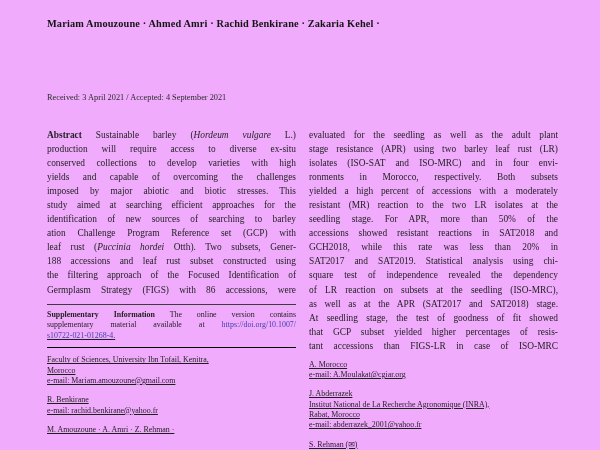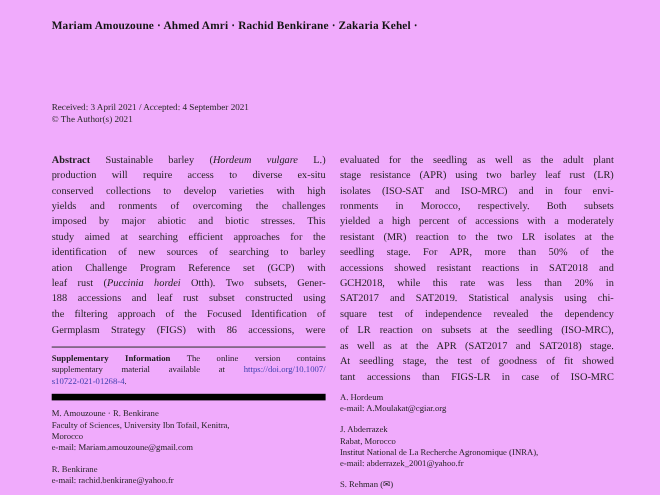--- a/index.html
+++ b/index.html
@@ -7,71 +7,69 @@
   .page{
     position:relative;width:600px;height:450px;box-sizing:border-box;
     padding:16px 42px 0 47px;overflow:hidden;background:#f0abfc;
     font-family:"Liberation Serif", serif;color:#1f1f1f;
   }
   .authors{font-weight:bold;font-size:10.3px;line-height:15px;letter-spacing:0.15px;color:#141414;}
   .dates{margin-top:61px;font-size:8.3px;line-height:11px;color:#2a2a2a;}
   .columns{display:flex;gap:13px;margin-top:25px;}
   .col{flex:1;min-width:0;}
   .line{text-align:justify;text-align-last:justify;white-space:normal;}
-  .line.nj{text-align:center;text-align-last:left;}
+  .line.nj{text-align:center;text-align-last:left;text-decoration:underline;}
   .abstract .line{font-size:9.4px;line-height:14.05px;}
   .b{font-weight:bold;}
   .i{font-style:italic;}
   a.link{color:#3f3fae;text-decoration:none;cursor:pointer;}
-  .suppl{margin-top:7px;border-top:1px solid #3c3c3c;border-bottom:6px solid #000000;padding:5px 0 6px 0;}
+  .suppl{margin-top:7px;border-top:1px solid #3c3c3c;border-bottom:1px solid #000000;padding:5px 0 6px 0;}
   .suppl .line{font-size:7.9px;line-height:10.6px;}
   .footnotes{margin-top:7px;}
   .fblock{margin-bottom:9px;}
   .fblock .line{font-size:7.9px;line-height:10.3px;}
 </style>
 </head>
 <body>
 
 <div class="page">
 
   <div class="authors">
     <div>Mariam Amouzoune · Ahmed Amri · Rachid Benkirane · Zakaria Kehel ·</div>
   </div>
 
   <div class="dates">
     <div>Received: 3 April 2021 / Accepted: 4 September 2021</div>
-    <div>© The Author(s) 2021</div>
   </div>
 
   <div class="columns">
     <div class="col">
       <div class="abstract">
           <div class="line"><span class="b">Abstract</span><span>  Sustainable barley (</span><span class="i">Hordeum vulgare</span><span> L.)</span></div>
           <div class="line"><span>production will require access to diverse ex-situ</span></div>
           <div class="line"><span>conserved collections to develop varieties with high</span></div>
-          <div class="line"><span>yields and ronments of overcoming the challenges</span></div>
+          <div class="line"><span>yields and capable of overcoming the challenges</span></div>
           <div class="line"><span>imposed by major abiotic and biotic stresses. This</span></div>
           <div class="line"><span>study aimed at searching efficient approaches for the</span></div>
           <div class="line"><span>identification of new sources of searching to barley</span></div>
           <div class="line"><span>ation Challenge Program Reference set (GCP) with</span></div>
           <div class="line"><span>leaf rust (</span><span class="i">Puccinia hordei</span><span> Otth). Two subsets, Gener-</span></div>
           <div class="line"><span>188 accessions and leaf rust subset constructed using</span></div>
           <div class="line"><span>the filtering approach of the Focused Identification of</span></div>
           <div class="line"><span>Germplasm Strategy (FIGS) with 86 accessions, were</span></div>
         </div>
       <div class="suppl">
         <div>
             <div class="line"><span class="b">Supplementary Information</span><span>  The online version contains</span></div>
             <div class="line"><span>supplementary material available at </span><a class="link" href="#">https://doi.org/10.1007/</a></div>
             <div class="line nj"><a class="link" href="#">s10722-021-01268-4</a><span>.</span></div>
           </div>
       </div>
       <div class="footnotes">
           <div class="fblock">
-            <div class="line nj"><span>M. Amouzoune · R. Benkirane</span></div>
             <div class="line nj"><span>Faculty of Sciences, University Ibn Tofail, Kenitra,</span></div>
             <div class="line nj"><span>Morocco</span></div>
             <div class="line nj"><span>e-mail: Mariam.amouzoune@gmail.com</span></div>
           </div>
           <div class="fblock">
             <div class="line nj"><span>R. Benkirane</span></div>
             <div class="line nj"><span>e-mail: rachid.benkirane@yahoo.fr</span></div>
           </div>
           <div class="fblock">
             <div class="line nj"><span>M. Amouzoune · A. Amri · Z. Rehman ·</span></div>
@@ -87,31 +85,32 @@
           <div class="line"><span>yielded a high percent of accessions with a moderately</span></div>
           <div class="line"><span>resistant (MR) reaction to the two LR isolates at the</span></div>
           <div class="line"><span>seedling stage. For APR, more than 50% of the</span></div>
           <div class="line"><span>accessions showed resistant reactions in SAT2018 and</span></div>
           <div class="line"><span>GCH2018, while this rate was less than 20% in</span></div>
           <div class="line"><span>SAT2017 and SAT2019. Statistical analysis using chi-</span></div>
           <div class="line"><span>square test of independence revealed the dependency</span></div>
           <div class="line"><span>of LR reaction on subsets at the seedling (ISO-MRC),</span></div>
           <div class="line"><span>as well as at the APR (SAT2017 and SAT2018) stage.</span></div>
           <div class="line"><span>At seedling stage, the test of goodness of fit showed</span></div>
+          <div class="line"><span>that GCP subset yielded higher percentages of resis-</span></div>
           <div class="line"><span>tant accessions than FIGS-LR in case of ISO-MRC</span></div>
         </div>
       <div class="footnotes">
           <div class="fblock">
-            <div class="line nj"><span>A. Hordeum</span></div>
+            <div class="line nj"><span>A. Morocco</span></div>
             <div class="line nj"><span>e-mail: A.Moulakat@cgiar.org</span></div>
           </div>
           <div class="fblock">
             <div class="line nj"><span>J. Abderrazek</span></div>
+            <div class="line nj"><span>Institut National de La Recherche Agronomique (INRA),</span></div>
             <div class="line nj"><span>Rabat, Morocco</span></div>
-            <div class="line nj"><span>Institut National de La Recherche Agronomique (INRA),</span></div>
             <div class="line nj"><span>e-mail: abderrazek_2001@yahoo.fr</span></div>
           </div>
           <div class="fblock">
             <div class="line nj"><span>S. Rehman (✉)</span></div>
           </div>
         </div>
     </div>
   </div>
 
 </div>

